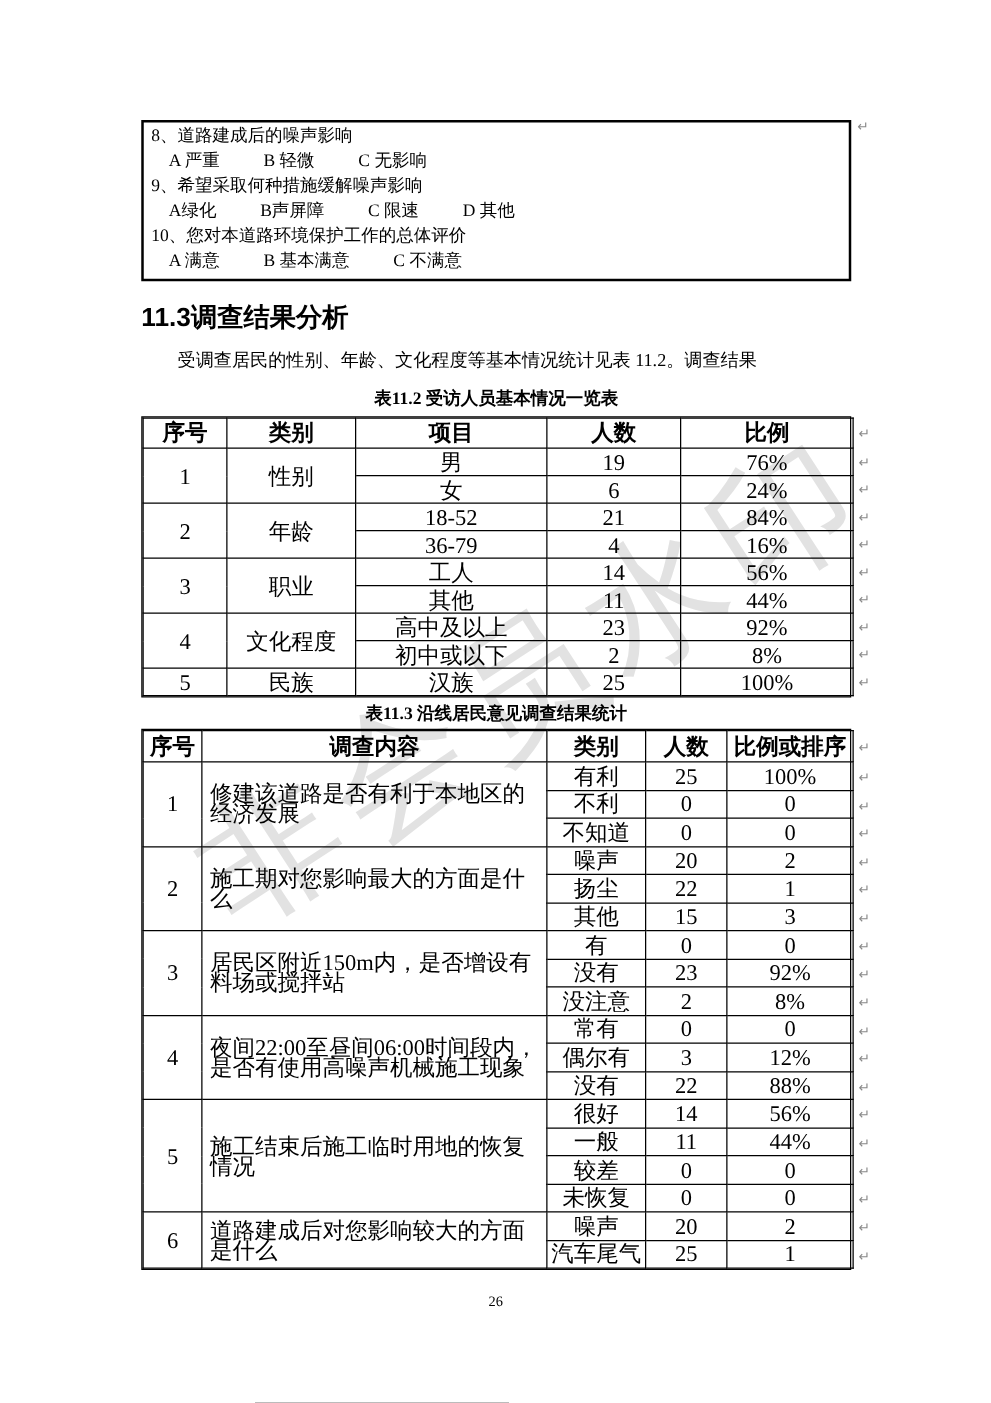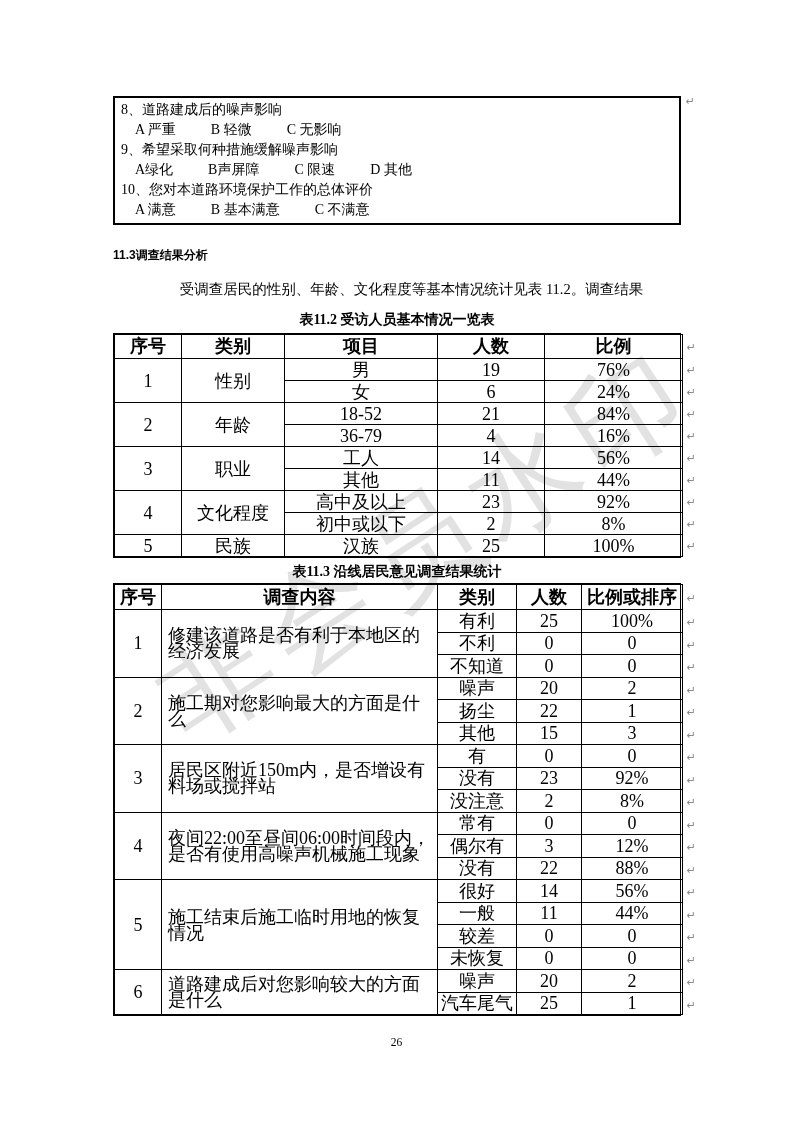--- a/index.html
+++ b/index.html
@@ -18,25 +18,25 @@
   .content { position:absolute; left:113px; top:0; width:568px; z-index:1; }
   
   .qbox {
     position:relative; margin-top:96px; border:2px solid #000;
     padding:2px 6px 3px 6px; font-size:14px; line-height:20px;
   }
   .qline { white-space:pre-wrap; }
   .qmark { position:absolute; right:-16px; top:3px; }
   
   .heading {
-    margin:20px 0 3px 0; font-size:12px; font-weight:bold; line-height:20px;
+    margin:20px 0 3px 0; font-size:21px; font-weight:bold; line-height:20px;
     font-family:"Liberation Sans","DejaVu Sans",sans-serif;
   }
   .para { margin:11px 0 0 0; font-size:14.5px; line-height:27px; }
-  .para .line1 { text-indent:2em;text-align:center; }
+  .para .line1 { text-indent:2em; }
   .pline { display:block; }
   
   .tcaption {
     text-align:center; font-weight:bold; font-size:14px; line-height:18px;
     font-family:Liberation Serif, serif;
   }
   .cap1 { margin:8px 0 4px 0; }
   .cap2 { margin:5px 0 2px 0; }
   
   .twrap { position:relative; border:1.5px solid #000; }

